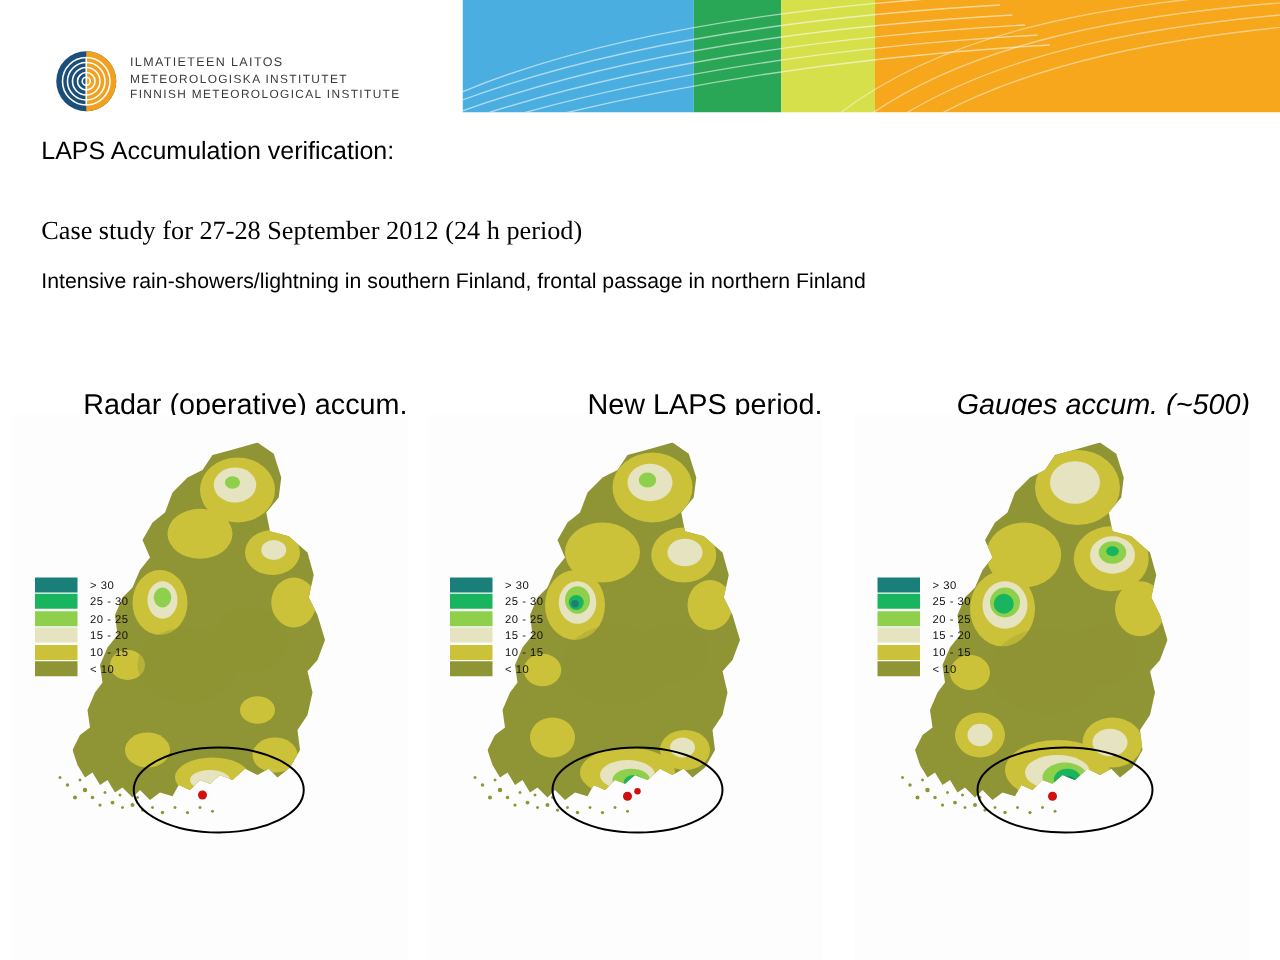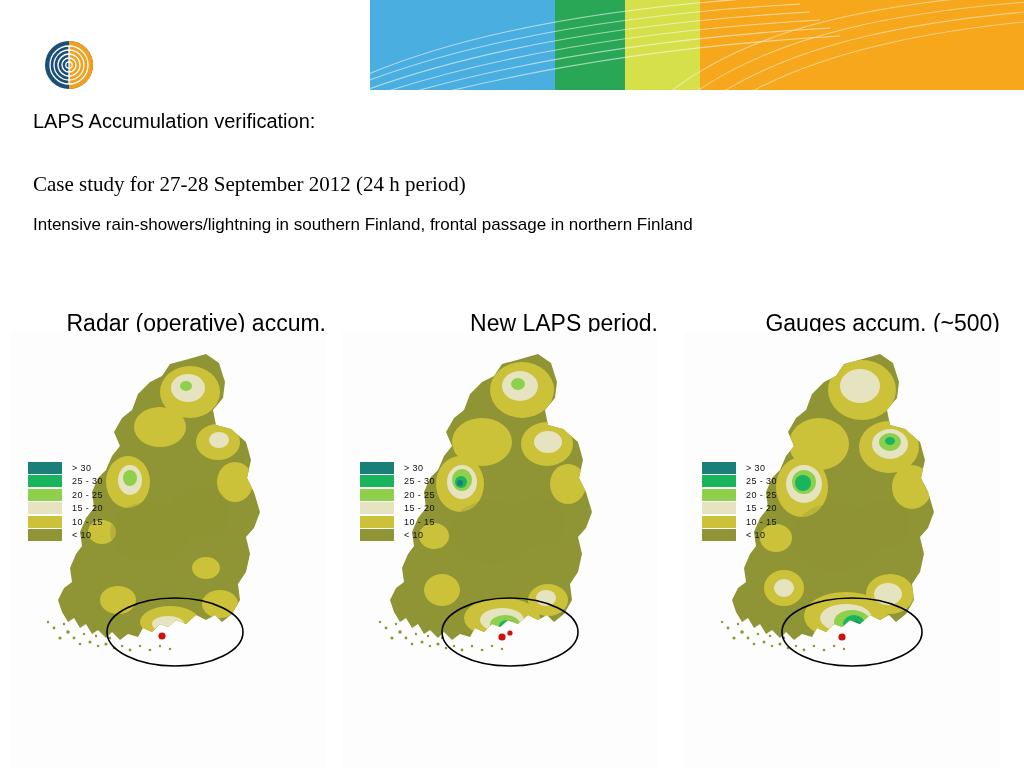--- a/index.html
+++ b/index.html
@@ -44,21 +44,21 @@
   .panel.p1{left:10px;}
   .panel.p2{left:342px;}
   .panel.p3{left:684px;}
 
   .panel-caption{
     position:absolute;top:310px;width:316px;text-align:right;
     font-size:23px;
   }
   .panel-caption.c1{left:10px;}
   .panel-caption.c2{left:342px;}
-  .panel-caption.c3{left:684px;}
+  .panel-caption.c3{left:684px;font-style:italic;}
 
   .map-svg{position:absolute;left:0;top:0;width:316px;height:436px;}
 
   
   .legend{position:absolute;left:18px;top:110px;margin-top:19px;}
   .legend-row{display:flex;align-items:center;height:13.5px;}
   .legend-sw{width:34px;height:12px;display:block;}
   .legend-lbl{
     margin-left:10px;font-size:9px;font-family:"Liberation Sans",sans-serif;
     letter-spacing:.4px;white-space:nowrap;color:#111;
@@ -96,20 +96,25 @@
     <path d="M25,1 A24,24 0 0,1 25,49 Z" fill="#f2a01e"></path>
     <g fill="none" stroke="#ffffff" stroke-width="1.3">
       <circle cx="25" cy="25" r="19"></circle>
       <circle cx="25" cy="25" r="15"></circle>
       <circle cx="25" cy="25" r="11"></circle>
       <circle cx="25" cy="25" r="7"></circle>
       <circle cx="25" cy="25" r="3.2"></circle>
       <path d="M25,6 L25,44"></path>
     </g>
   </svg>
+  <div class="logo-text">
+    <div class="l1">ILMATIETEEN LAITOS</div>
+    <div>METEOROLOGISKA INSTITUTET</div>
+    <div>FINNISH METEOROLOGICAL INSTITUTE</div>
+  </div>
 </div>
 
 <div class="title">LAPS Accumulation verification:</div>
 <div class="line1">Case study for 27-28 September 2012 (24 h period)</div>
 <div class="line2">Intensive rain-showers/lightning in southern Finland, frontal passage in northern Finland</div>
 
 <div class="panel-caption c1">Radar (operative) accum.</div>
 <div class="panel-caption c2">New LAPS period.</div>
 <div class="panel-caption c3">Gauges accum. (~500)</div>
 

